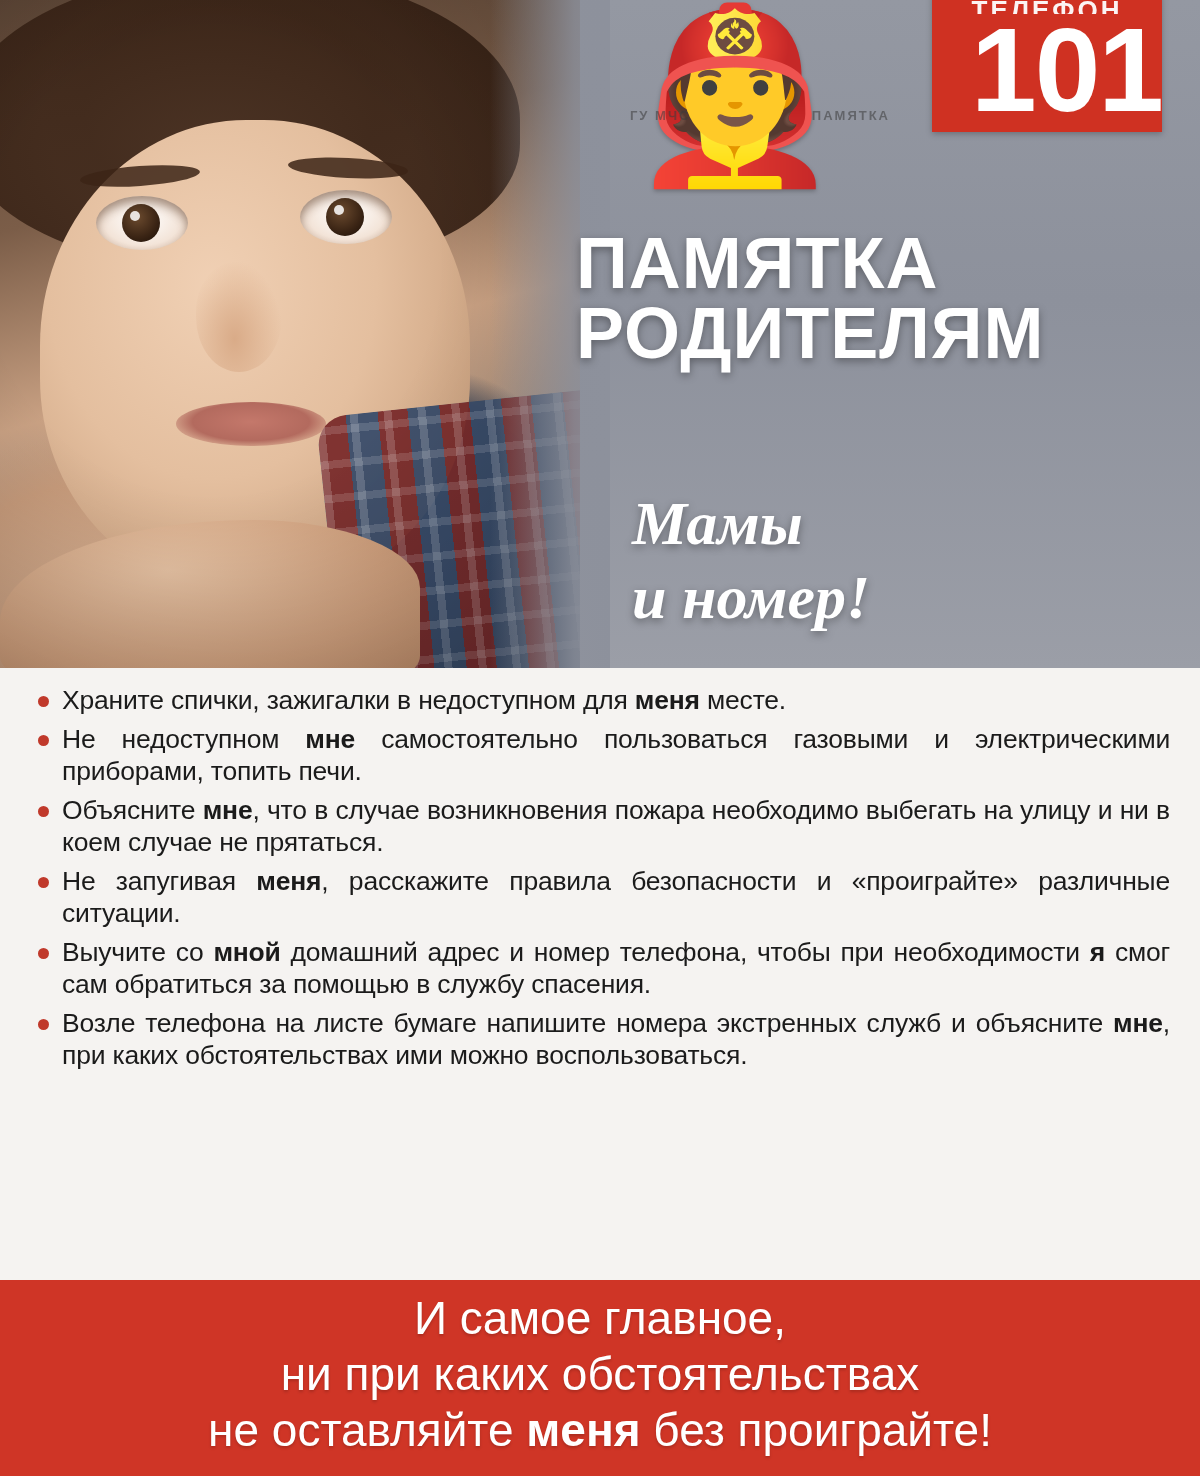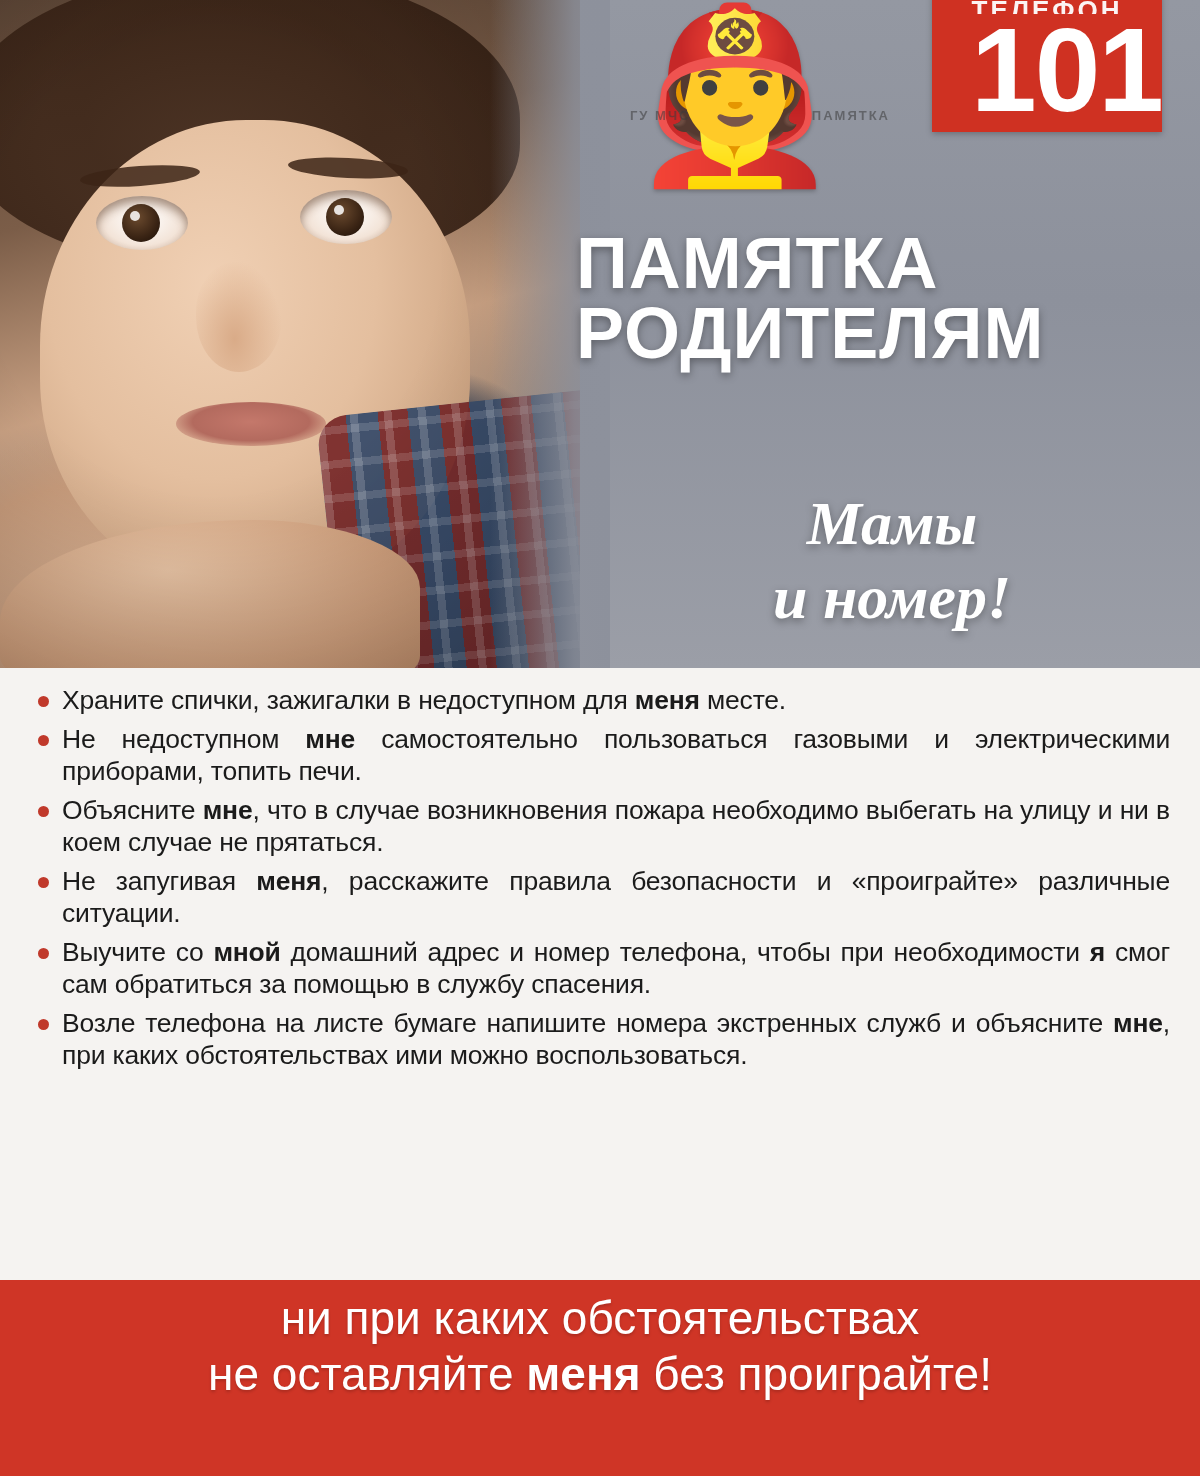--- a/index.html
+++ b/index.html
@@ -207,21 +207,20 @@
     font-weight: bold;
     font-size: 72px;
     line-height: 70px;
     letter-spacing: 1px;
     text-shadow: 0 3px 8px rgba(0,0,0,.35);
   }
   .subhead {
     position: absolute;
     right: 48px; top: 486px;
     width: 520px;
-    text-align: center;
     color: #ffffff;
     font-family: "Liberation Serif", serif;
     font-style: italic;
     font-weight: bold;
     font-size: 62px;
     line-height: 74px;
     text-shadow: 0 3px 8px rgba(0,0,0,.35);
   }
   .subhead .l2 { display: block; }
 
@@ -336,17 +335,18 @@
         <li><span>Храните спички, зажигалки в недоступном для </span><b>меня</b><span> месте.</span></li>
         <li><span>Не недоступном </span><b>мне</b><span> самостоятельно пользоваться газовыми и электрическими приборами, топить печи.</span></li>
         <li><span>Объясните </span><b>мне</b><span>, что в случае возникновения пожара необходимо выбегать на улицу и ни в коем случае не прятаться.</span></li>
         <li><span>Не запугивая </span><b>меня</b><span>, расскажите правила безопасности и «проиграйте» различные ситуации.</span></li>
         <li><span>Выучите со </span><b>мной</b><span> домашний адрес и номер телефона, чтобы при необходимости </span><b>я</b><span> смог сам обратиться за помощью в службу спасения.</span></li>
         <li><span>Возле телефона на листе бумаге напишите номера экстренных служб и объясните </span><b>мне</b><span>, при каких обстоятельствах ими можно воспользоваться.</span></li>
       </ul>
   </div>
 
   <div class="footer">
+    <div class="line">И самое главное,</div>
     <div class="line">ни при каких обстоятельствах</div>
     <div class="line"><span>не оставляйте </span><b>меня</b><span> без проиграйте!</span></div>
   </div>
 
 </div>
 
 </body></html>

